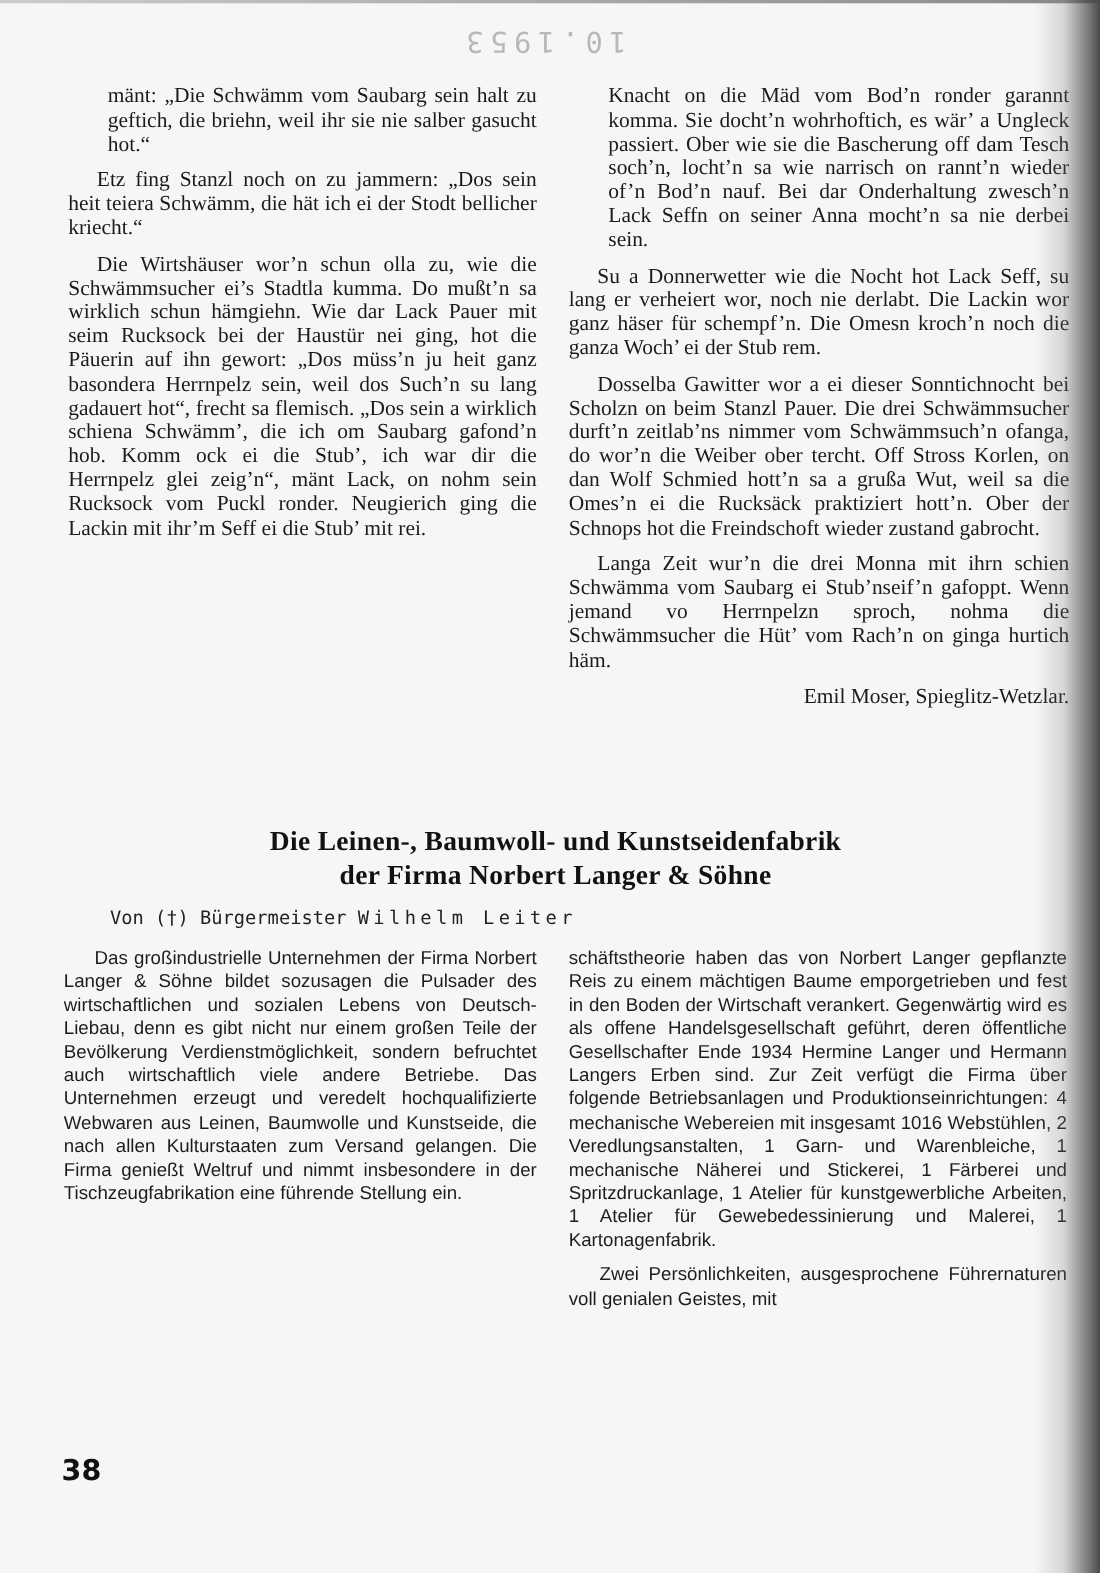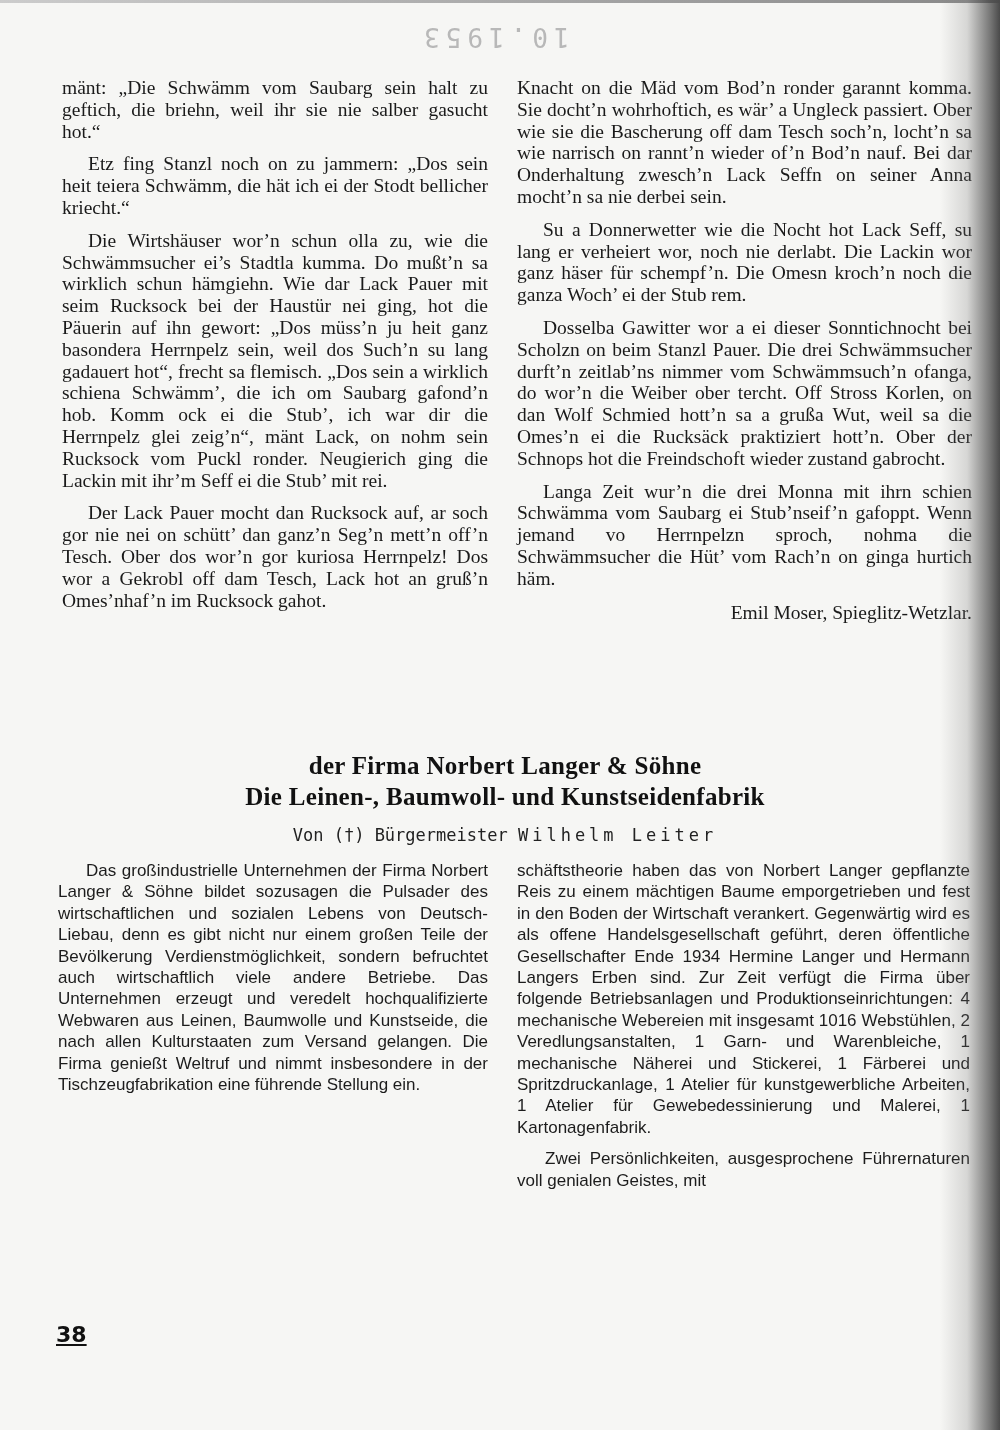--- a/index.html
+++ b/index.html
@@ -22,81 +22,80 @@
       font-family: "DejaVu Sans Mono", monospace; font-size: 26px; letter-spacing: 6px;
       color: #b8b8b8; transform: rotate(180deg);
     }
     .col {
       position: absolute;
       font-family: "Liberation Serif", serif;
       font-size: 19.5px; line-height: 21.8px;
       text-align: justify;
     }
     .col p { margin: 0 0 11px 0; text-indent: 26px; }
-    .col p.noindent { text-indent: 0; }
+    .col p.noindent { text-indent: 0; margin-left: 36px; }
     .col p.sig { text-align: right; text-indent: 0; margin-top: 12px; }
     #story-left { left: 62px; top: 77px; width: 426px; }
     #story-right { left: 517px; top: 77px; width: 455px; }
 
     .article-title {
       position: absolute; left: 100px; width: 810px; top: 750px;
       text-align: center;
       font-family: "Liberation Serif", serif; font-weight: bold;
       font-size: 25px; line-height: 31px; letter-spacing: 0.3px;
       color: #111;
     }
     .byline {
       position: absolute; left: 100px; width: 810px; top: 825px;
-      text-align: center;
+      text-align: left;
       font-family: "DejaVu Sans Mono", monospace;
       font-size: 17px; color: #222;
     }
     .byline .spaced { letter-spacing: 4px; }
 
     .col2 {
       position: absolute;
       font-family: Liberation Sans, sans-serif;
       font-size: 17px; line-height: 21.4px;
       text-align: justify; color: #1c1c1c;
     }
     .col2 p { margin: 0 0 10px 0; text-indent: 28px; }
     .col2 p.noindent { text-indent: 0; }
     #article-left { left: 58px; top: 860px; width: 430px; }
     #article-right { left: 517px; top: 860px; width: 453px; }
 
     .page-number {
       position: absolute; left: 56px; top: 1322px;
       font-family: "DejaVu Sans", sans-serif; font-weight: bold;
-      font-size: 22px; color: #111; text-decoration: underline;
+      font-size: 26px; color: #111;
     }
   </style>
 </head>
 <body>
 
 <div class="page-topline"></div>
 <div class="stamp">10.1953</div>
 
 <div class="col" id="story-left">
   <p class="noindent">mänt: „Die Schwämm vom Saubarg sein halt zu geftich, die briehn, weil ihr sie nie salber gasucht hot.“</p>
   <p>Etz fing Stanzl noch on zu jammern: „Dos sein heit teiera Schwämm, die hät ich ei der Stodt bellicher kriecht.“</p>
   <p>Die Wirtshäuser wor’n schun olla zu, wie die Schwämmsucher ei’s Stadtla kumma. Do mußt’n sa wirklich schun hämgiehn. Wie dar Lack Pauer mit seim Rucksock bei der Haustür nei ging, hot die Päuerin auf ihn gewort: „Dos müss’n ju heit ganz basondera Herrnpelz sein, weil dos Such’n su lang gadauert hot“, frecht sa flemisch. „Dos sein a wirklich schiena Schwämm’, die ich om Saubarg gafond’n hob. Komm ock ei die Stub’, ich war dir die Herrnpelz glei zeig’n“, mänt Lack, on nohm sein Rucksock vom Puckl ronder. Neugierich ging die Lackin mit ihr’m Seff ei die Stub’ mit rei.</p>
-  <p>Der Lack Pauer mocht dan Rucksock auf, ar soch gor nie nei on schütt’ dan ganz’n Seg’n mett’n off’n Tesch. Ober dos wor’n gor kuriosa Herrnpelz! Dos wor a Gekrobl off dam Tesch, Lack hot an gruß’n Omes’nhaf’n im Rucksock gahot.</p>
 </div>
 
 <div class="col" id="story-right">
   <p class="noindent">Knacht on die Mäd vom Bod’n ronder garannt komma. Sie docht’n wohrhoftich, es wär’ a Ungleck passiert. Ober wie sie die Bascherung off dam Tesch soch’n, locht’n sa wie narrisch on rannt’n wieder of’n Bod’n nauf. Bei dar Onderhaltung zwesch’n Lack Seffn on seiner Anna mocht’n sa nie derbei sein.</p>
   <p>Su a Donnerwetter wie die Nocht hot Lack Seff, su lang er verheiert wor, noch nie derlabt. Die Lackin wor ganz häser für schempf’n. Die Omesn kroch’n noch die ganza Woch’ ei der Stub rem.</p>
   <p>Dosselba Gawitter wor a ei dieser Sonntichnocht bei Scholzn on beim Stanzl Pauer. Die drei Schwämmsucher durft’n zeitlab’ns nimmer vom Schwämmsuch’n ofanga, do wor’n die Weiber ober tercht. Off Stross Korlen, on dan Wolf Schmied hott’n sa a grußa Wut, weil sa die Omes’n ei die Rucksäck praktiziert hott’n. Ober der Schnops hot die Freindschoft wieder zustand gabrocht.</p>
   <p>Langa Zeit wur’n die drei Monna mit ihrn schien Schwämma vom Saubarg ei Stub’nseif’n gafoppt. Wenn jemand vo Herrnpelzn sproch, nohma die Schwämmsucher die Hüt’ vom Rach’n on ginga hurtich häm.</p>
   <p class="sig">Emil Moser, Spieglitz-Wetzlar.</p>
 </div>
 
 <div class="article-title">
+  <div>Die Leinen-, Baumwoll- und Kunstseidenfabrik</div>
   <div>der Firma Norbert Langer &amp; Söhne</div>
-  <div>Die Leinen-, Baumwoll- und Kunstseidenfabrik</div>
 </div>
 
 <div class="byline">
   <span>Von (†) Bürgermeister</span>
   <span class="spaced">Wilhelm Leiter</span>
 </div>
 
 <div class="col2" id="article-left">
   <p>Das großindustrielle Unternehmen der Firma Norbert Langer &amp; Söhne bildet sozusagen die Pulsader des wirtschaftlichen und sozialen Lebens von Deutsch-Liebau, denn es gibt nicht nur einem großen Teile der Bevölkerung Verdienstmöglichkeit, sondern befruchtet auch wirtschaftlich viele andere Betriebe. Das Unternehmen erzeugt und veredelt hochqualifizierte Webwaren aus Leinen, Baumwolle und Kunstseide, die nach allen Kulturstaaten zum Versand gelangen. Die Firma genießt Weltruf und nimmt insbesondere in der Tischzeugfabrikation eine führende Stellung ein.</p>
 </div>

